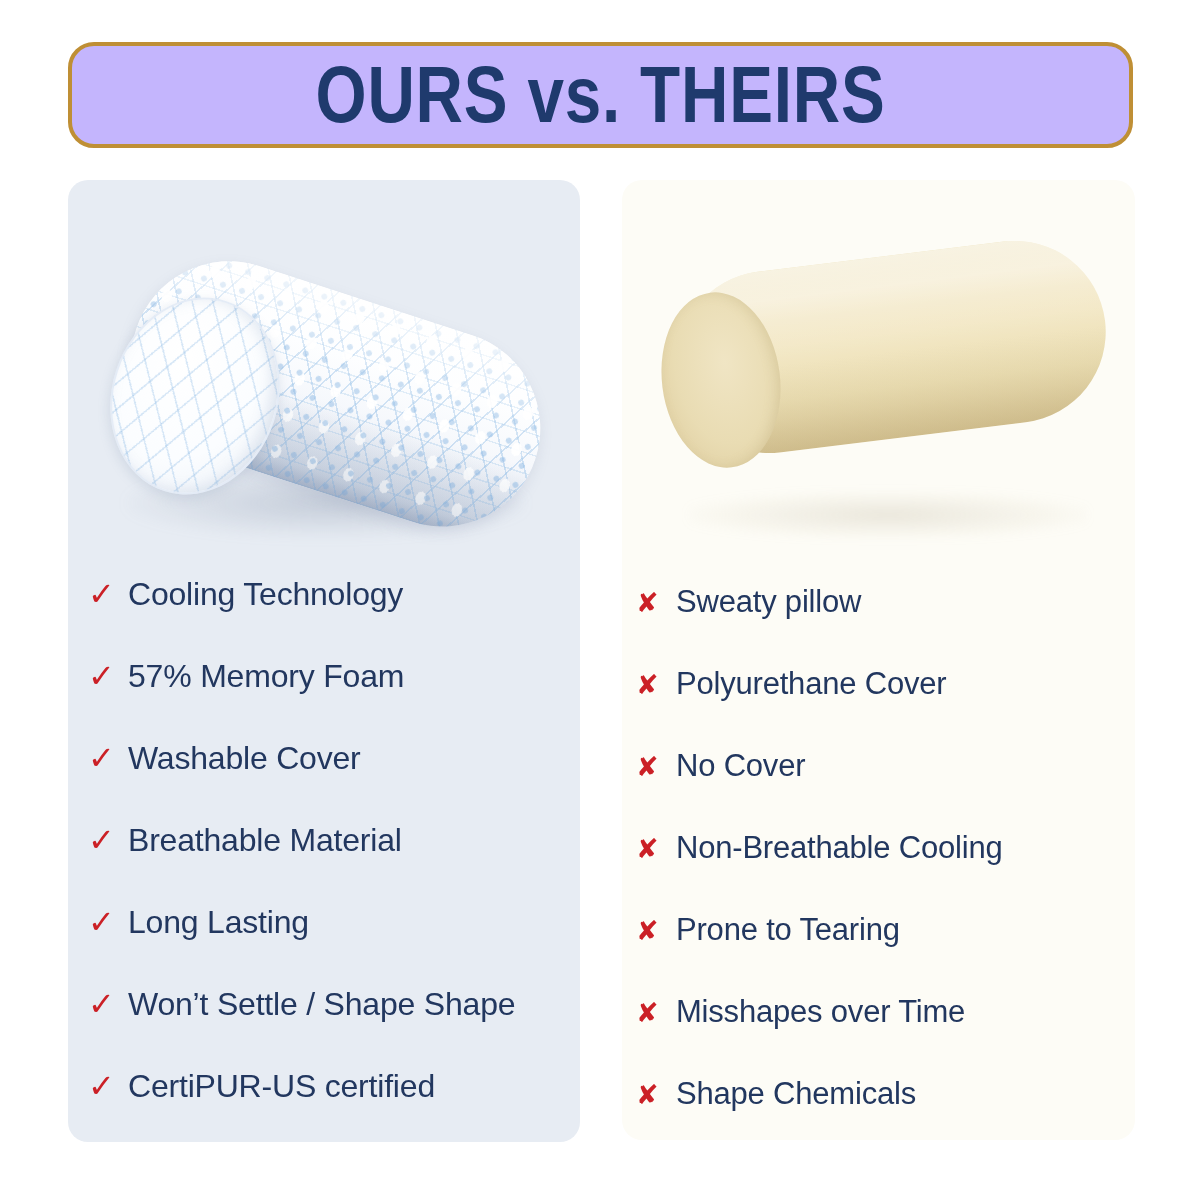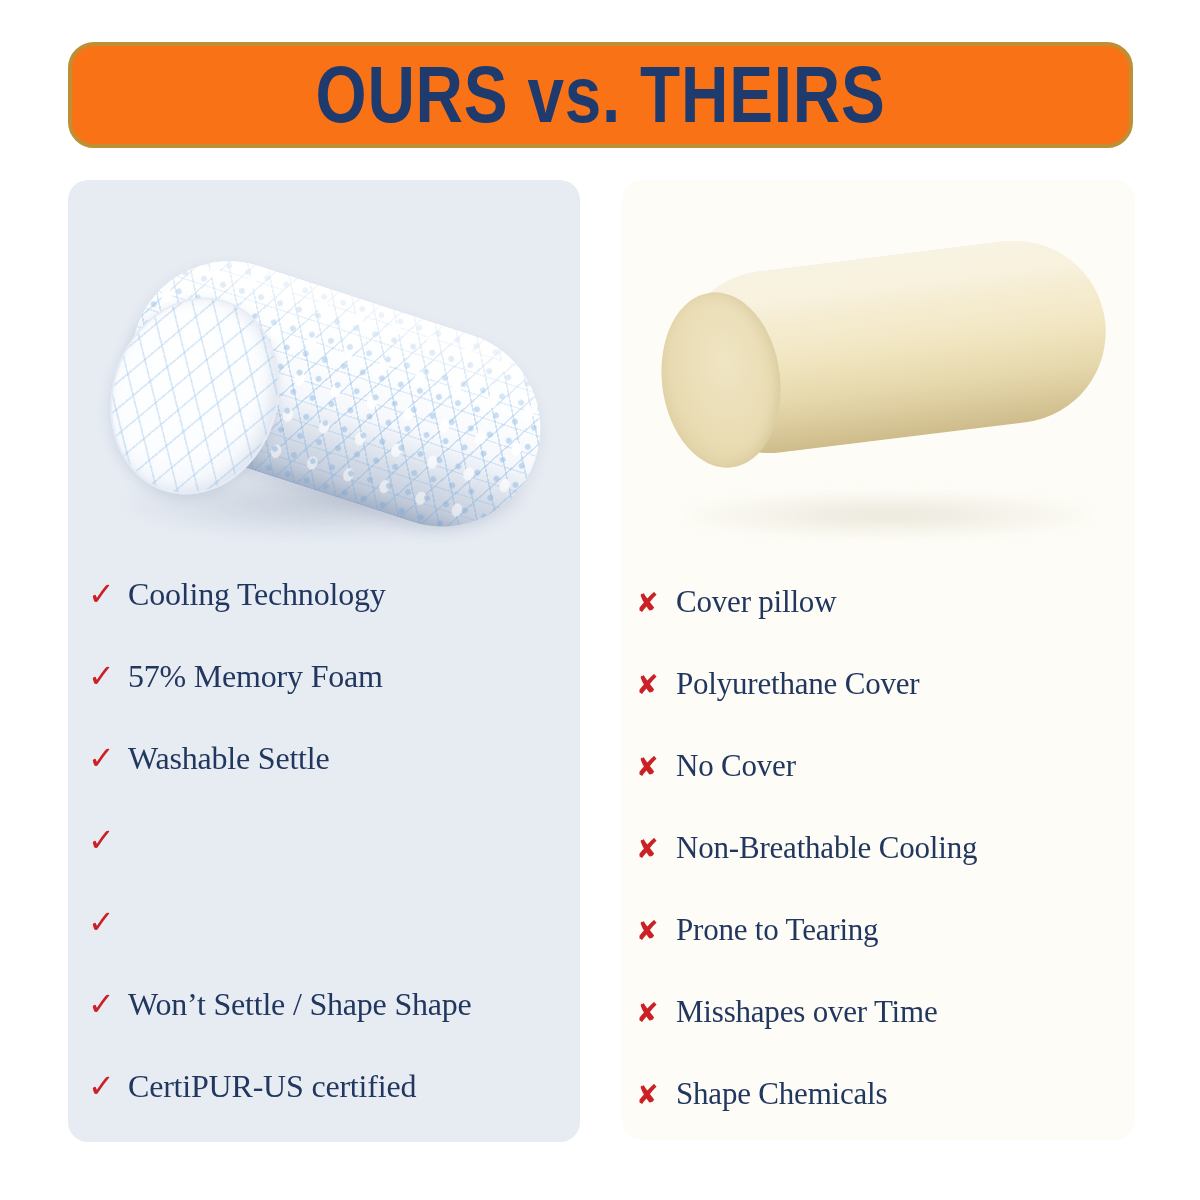--- a/index.html
+++ b/index.html
@@ -19,21 +19,21 @@
   
   .header-box {
     position: absolute;
     left: 68px;
     top: 42px;
     width: 1065px;
     height: 106px;
     box-sizing: border-box;
     border: 4px solid #bf8f35;
     border-radius: 26px;
-    background: #f97316;
+    background: #c4b5fd;
     display: flex;
     align-items: center;
     justify-content: center;
   }
   .header-title {
     font-family: "Liberation Sans", sans-serif;
     font-weight: bold;
     font-size: 80px;
     line-height: 1;
     letter-spacing: 1px;
@@ -249,21 +249,21 @@
   }
   .mark-check {
     font-size: 32px;
     font-weight: bold;
   }
   .mark-cross {
     font-size: 27px;
     font-weight: bold;
   }
   .item-label {
-    font-family: Liberation Serif, serif;
+    font-family: Liberation Sans, sans-serif;
     font-size: 32px;
     line-height: 1;
     color: #22375f;
     letter-spacing: -0.2px;
     white-space: nowrap;
   }
   .list-right .item-label { font-size: 31px; }
 </style>
 </head>
 <body>
@@ -289,27 +289,29 @@
   <div class="list-item">
     <span class="mark mark-check">✓</span>
     <span class="item-label">Cooling Technology</span>
   </div>
   <div class="list-item">
     <span class="mark mark-check">✓</span>
     <span class="item-label">57% Memory Foam</span>
   </div>
   <div class="list-item">
     <span class="mark mark-check">✓</span>
-    <span class="item-label">Washable Settle</span>
-  </div>
-  <div class="list-item">
-    <span class="mark mark-check">✓</span>
-  </div>
-  <div class="list-item">
-    <span class="mark mark-check">✓</span>
+    <span class="item-label">Washable Cover</span>
+  </div>
+  <div class="list-item">
+    <span class="mark mark-check">✓</span>
+    <span class="item-label">Breathable Material</span>
+  </div>
+  <div class="list-item">
+    <span class="mark mark-check">✓</span>
+    <span class="item-label">Long Lasting</span>
   </div>
   <div class="list-item">
     <span class="mark mark-check">✓</span>
     <span class="item-label">Won’t Settle / Shape Shape</span>
   </div>
   <div class="list-item">
     <span class="mark mark-check">✓</span>
     <span class="item-label">CertiPUR-US certified</span>
   </div>
 </div>
@@ -322,21 +324,21 @@
     <div class="foam-body">
       <div class="sheen"></div>
     </div>
     <div class="foam-cap"></div>
   </div>
 </div>
 
 <div class="list list-right">
   <div class="list-item">
     <span class="mark mark-cross">✘</span>
-    <span class="item-label">Cover pillow</span>
+    <span class="item-label">Sweaty pillow</span>
   </div>
   <div class="list-item">
     <span class="mark mark-cross">✘</span>
     <span class="item-label">Polyurethane Cover</span>
   </div>
   <div class="list-item">
     <span class="mark mark-cross">✘</span>
     <span class="item-label">No Cover</span>
   </div>
   <div class="list-item">

